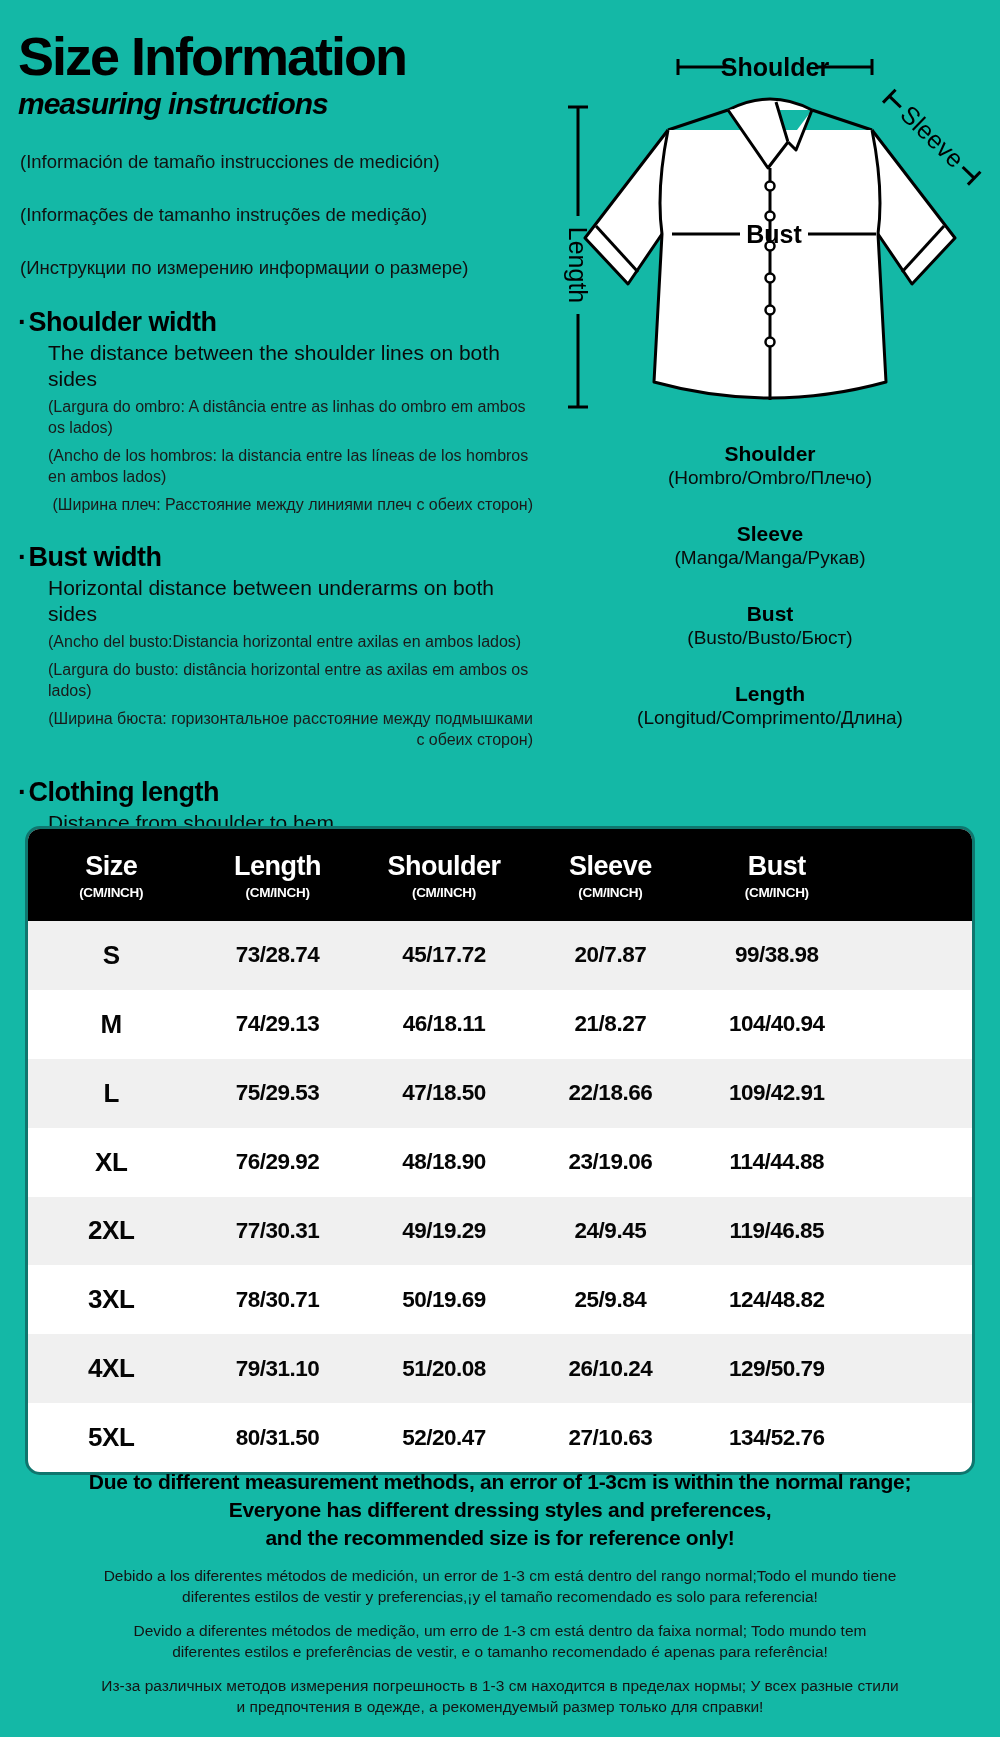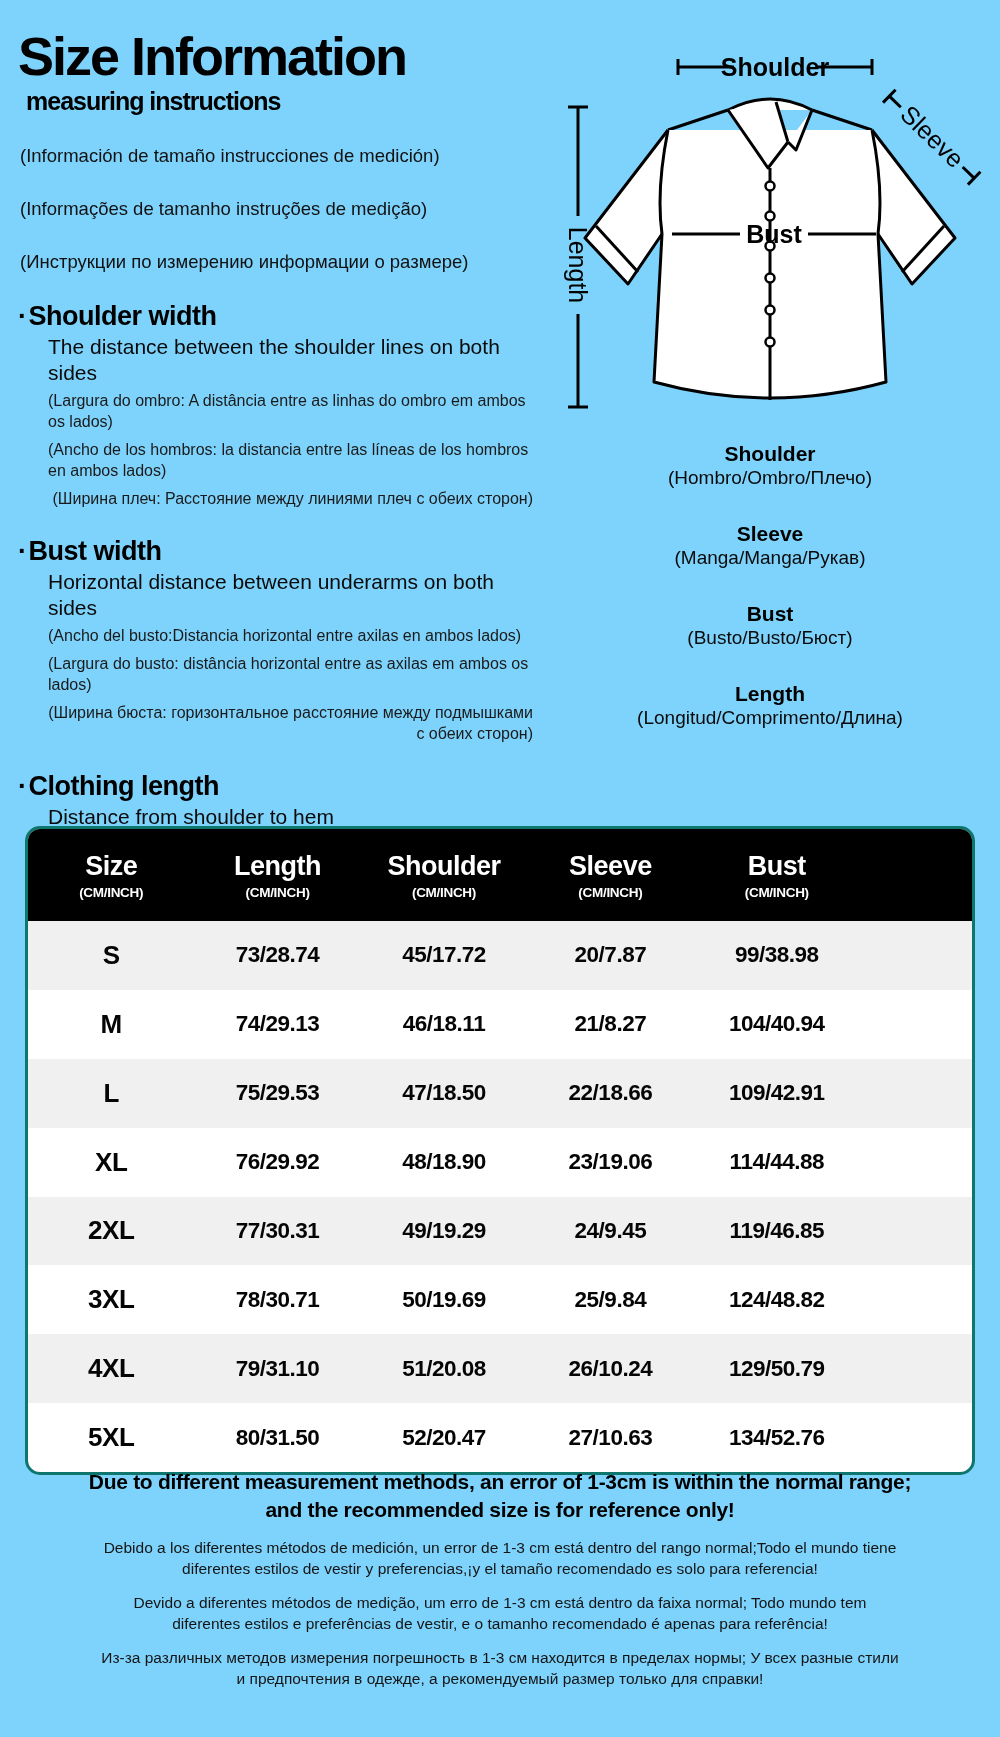--- a/index.html
+++ b/index.html
@@ -1,25 +1,25 @@
 <!DOCTYPE html>
 <html><head>
 <meta charset="utf-8">
 <style>
   * { margin:0; padding:0; box-sizing:border-box; }
   html,body { background:#fff; }
   .page {
     position:relative; width:1000px; height:1737px; margin:0 auto;
-    background:#7dd3fc; color:#000; overflow:hidden;
+    background:#14b8a6; color:#000; overflow:hidden;
     font-family:"Liberation Sans", sans-serif;
   }
   
   .left-col { position:absolute; left:18px; top:28px; width:515px; }
   .main-title { font-size:54px; font-weight:900; letter-spacing:-2px; line-height:1.05; color:#000; }
-  .sub-title { font-size:25px; font-weight:800; letter-spacing:-1px; line-height:1.15; margin:2px 0 6px 8px; }
+  .sub-title { font-size:30px; font-weight:800; letter-spacing:-1px; line-height:1.15; margin:2px 0 6px 0;font-style:italic; }
   .title-trans { font-size:18.5px; line-height:25px; color:#111; margin-left:2px;margin-top:28px; }
   .section { margin-top:26px; }
   .section-head { font-size:27px; font-weight:800; line-height:32px; letter-spacing:-0.5px; }
   .section-head .bullet { font-weight:800; margin-right:2px; }
   .section-desc { font-size:21px; line-height:26px; margin:2px 0 4px 30px; color:#0a0a0a; }
   .section-trans { font-size:16px; line-height:21px; color:#1a1a1a; margin:0 0 7px 30px; }
   .section-trans:last-child { margin-bottom:0;text-align:right; }
   
   .right-col { position:absolute; left:545px; top:30px; width:450px; text-align:center; }
   .shirt-svg { display:block; margin:0 auto; }
@@ -232,20 +232,21 @@
       <div class="td size-cell">5XL</div>
       <div class="td">80/31.50</div>
       <div class="td">52/20.47</div>
       <div class="td">27/10.63</div>
       <div class="td">134/52.76</div>
     </div>
   </div>
 
   <div class="disclaimer">
     <div class="disc-en">Due to different measurement methods, an error of 1-3cm is within the normal range;</div>
+    <div class="disc-en">Everyone has different dressing styles and preferences,</div>
     <div class="disc-en">and the recommended size is for reference only!</div>
     <div class="disc-lang first">
       <div>Debido a los diferentes métodos de medición, un error de 1-3 cm está dentro del rango normal;Todo el mundo tiene</div>
       <div>diferentes estilos de vestir y preferencias,¡y el tamaño recomendado es solo para referencia!</div>
     </div>
     <div class="disc-lang">
       <div>Devido a diferentes métodos de medição, um erro de 1-3 cm está dentro da faixa normal; Todo mundo tem</div>
       <div>diferentes estilos e preferências de vestir, e o tamanho recomendado é apenas para referência!</div>
     </div>
     <div class="disc-lang">

